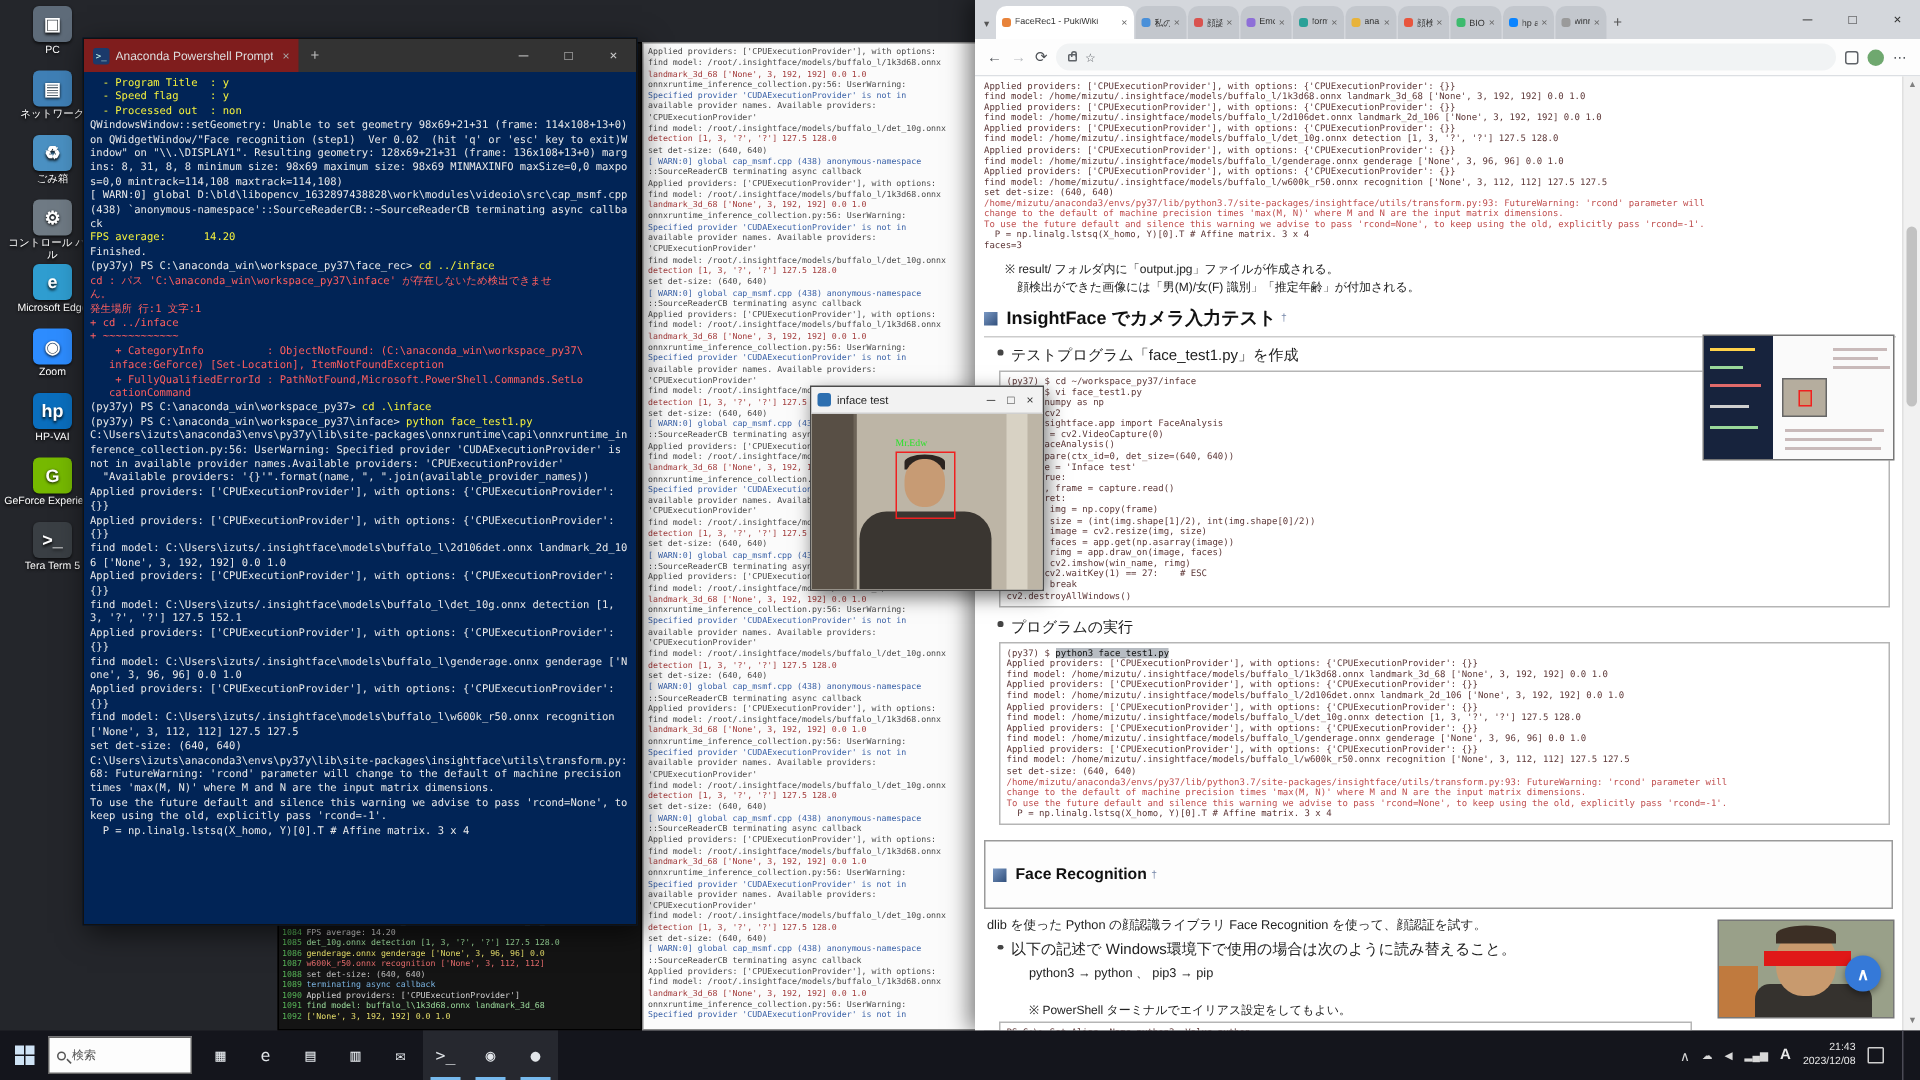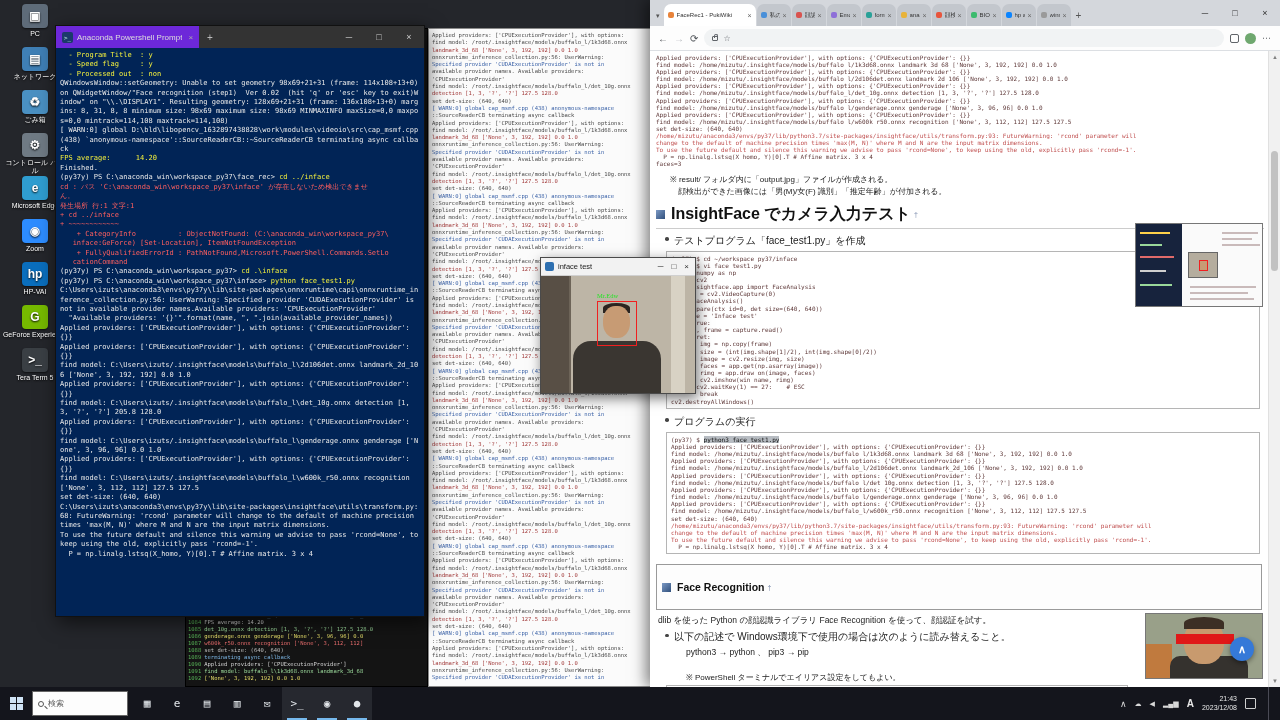--- a/index.html
+++ b/index.html
@@ -17,21 +17,21 @@
   .bg1-row{font-size:5.5px;line-height:7px;white-space:nowrap}
   .bg1-num{color:#58b558;margin-right:3px}
   .t0{color:#cfcfcf}.t1{color:#9ad89a}.t2{color:#e5dd6a}.t3{color:#e06a6a}.t4{color:#bdbdbd}.t5{color:#7ab3e0}
   .bg2{left:428px;top:28px;width:228px;height:659px;background:#fbfbfb;border:1px solid #8a8a8a;z-index:3;padding:3px}
   .bg2-row{font-size:5.5px;line-height:7.3px;white-space:nowrap}
   .u0{color:#4a4a4a}.u1{color:#4a4a4a}.u2{color:#a33c3c}.u3{color:#4a4a4a}.u4{color:#3c63a8}.u5{color:#4a4a4a}
 
   
   .ps{left:55px;top:25px;width:370px;height:592px;background:#012456;border:1px solid #111;box-shadow:3px 5px 18px rgba(0,0,0,.6);z-index:4}
   .ps-titlebar{height:22px;background:#333333;display:flex;align-items:center;color:#ddd}
-  .ps-tab{height:22px;display:flex;align-items:center;background:#6d28d9;padding:0 6px;max-width:220px}
+  .ps-tab{height:22px;display:flex;align-items:center;background:#7f1d1d;padding:0 6px;max-width:220px}
   .ps-tab .psico{width:11px;height:11px;background:#1b3a6b;color:#cfe;font-size:6px;display:flex;align-items:center;justify-content:center;margin-right:4px;border-radius:2px;font-family:"DejaVu Sans Mono",monospace}
   .ps-tab .pstitle{font-size:8px;white-space:nowrap;overflow:hidden}
   .ps-tab .ptx{margin-left:6px;font-size:8px;color:#aaa}
   .ps-plus{font-size:10px;color:#bbb;margin-left:8px}
   .ps-ctrls{margin-left:auto;display:flex}
   .wbtn{width:30px;height:22px;display:flex;align-items:center;justify-content:center;font-size:9px;color:#ccc}
   .ps-body{position:absolute;top:22px;left:0;right:0;bottom:0;padding:3px 4px;font-family:"DejaVu Sans Mono",monospace;font-size:7px;line-height:9.4px;overflow:hidden}
   .ps-line{white-space:pre-wrap;word-break:break-all}
   .ps .c-w{color:#e9e9e9}.ps .c-y{color:#f5f13d}.ps .c-r{color:#ff5f5f}
 
@@ -76,21 +76,21 @@
 
   .content{position:absolute;top:51px;left:0;right:12px;bottom:0;background:#fff;overflow:hidden;padding:3px 0 0 6px;color:#222}
   .mono-page{font-family:"DejaVu Sans Mono",monospace;font-size:6px;line-height:7.1px}
   .mono-page .pl{white-space:pre;overflow:hidden}
   .c-d{color:#5e3838}.pagecode .c-r,.mono-page .c-r{color:#c05050}
   .c-h{background:#b7bcc2;color:#101010}
   .note{font-size:8px;margin:5px 0 1px 14px;color:#222}
   .note2{font-size:8px;margin:0 0 2px 22px;color:#222}
   .h1{display:flex;align-items:center;border-bottom:1px solid #ccc;padding-bottom:3px;margin:7px 4px 5px 0}
   .sq{width:9px;height:9px;background:linear-gradient(135deg,#7b99c4,#31507c);margin-right:6px;flex:none}
-  .h1 .ht{font-weight:bold;font-size:16px;color:#111}
+  .h1 .ht{font-weight:bold;font-size:12px;color:#111}
   .anchor{font-size:7px;color:#7788aa;vertical-align:super;margin-left:3px}
   .li{font-size:10px;margin:3px 0 3px 18px;position:relative}
   .li:before{content:"";position:absolute;left:-9px;top:3.5px;width:3.5px;height:3.5px;border-radius:50%;background:#444}
   .pagecode{border:1px solid #b5b5b5;background:#fff;margin:2px 8px 6px 10px;padding:3px 4px;font-family:"DejaVu Sans Mono",monospace;font-size:6px;line-height:7.15px;color:#5e3434}
   .pagecode .pl{white-space:pre;overflow:hidden}
   .h2box{display:flex;align-items:center;border:1px solid #9a9a9a;background:#fdfdfd;padding:16px 5px;margin:10px 6px 5px 0}
   .h2box .ht{font-weight:bold;font-size:10.5px;color:#111}
   .para{font-size:8.5px;margin:4px 140px 3px 2px}
   .subline{font-size:8.5px;margin:1px 0 1px 30px}
   .note3{font-size:8px;margin:12px 0 2px 30px}
@@ -408,21 +408,21 @@
         <div class="ps-line"><span class="c-r">   cationCommand</span></div>
         <div class="ps-line"><span class="c-w"></span></div>
         <div class="ps-line"><span class="c-w">(py37y) PS C:\anaconda_win\workspace_py37&gt; </span><span class="c-y">cd .\inface</span></div>
         <div class="ps-line"><span class="c-w">(py37y) PS C:\anaconda_win\workspace_py37\inface&gt; </span><span class="c-y">python face_test1.py</span></div>
         <div class="ps-line"><span class="c-w">C:\Users\izuts\anaconda3\envs\py37y\lib\site-packages\onnxruntime\capi\onnxruntime_inference_collection.py:56: UserWarning: Specified provider 'CUDAExecutionProvider' is not in available provider names.Available providers: 'CPUExecutionProvider'</span></div>
         <div class="ps-line"><span class="c-w">  "Available providers: '{}'".format(name, ", ".join(available_provider_names))</span></div>
         <div class="ps-line"><span class="c-w">Applied providers: ['CPUExecutionProvider'], with options: {'CPUExecutionProvider': {}}</span></div>
         <div class="ps-line"><span class="c-w">Applied providers: ['CPUExecutionProvider'], with options: {'CPUExecutionProvider': {}}</span></div>
         <div class="ps-line"><span class="c-w">find model: C:\Users\izuts/.insightface\models\buffalo_l\2d106det.onnx landmark_2d_106 ['None', 3, 192, 192] 0.0 1.0</span></div>
         <div class="ps-line"><span class="c-w">Applied providers: ['CPUExecutionProvider'], with options: {'CPUExecutionProvider': {}}</span></div>
-        <div class="ps-line"><span class="c-w">find model: C:\Users\izuts/.insightface\models\buffalo_l\det_10g.onnx detection [1, 3, '?', '?'] 205.8 128.0</span></div>
+        <div class="ps-line"><span class="c-w">find model: C:\Users\izuts/.insightface\models\buffalo_l\det_10g.onnx detection [1, 3, '?', '?'] 127.5 152.1</span></div>
         <div class="ps-line"><span class="c-w">Applied providers: ['CPUExecutionProvider'], with options: {'CPUExecutionProvider': {}}</span></div>
         <div class="ps-line"><span class="c-w">find model: C:\Users\izuts/.insightface\models\buffalo_l\genderage.onnx genderage ['None', 3, 96, 96] 0.0 1.0</span></div>
         <div class="ps-line"><span class="c-w">Applied providers: ['CPUExecutionProvider'], with options: {'CPUExecutionProvider': {}}</span></div>
         <div class="ps-line"><span class="c-w">find model: C:\Users\izuts/.insightface\models\buffalo_l\w600k_r50.onnx recognition ['None', 3, 112, 112] 127.5 127.5</span></div>
         <div class="ps-line"><span class="c-w">set det-size: (640, 640)</span></div>
         <div class="ps-line"><span class="c-w">C:\Users\izuts\anaconda3\envs\py37y\lib\site-packages\insightface\utils\transform.py:68: FutureWarning: 'rcond' parameter will change to the default of machine precision times 'max(M, N)' where M and N are the input matrix dimensions.</span></div>
         <div class="ps-line"><span class="c-w">To use the future default and silence this warning we advise to pass 'rcond=None', to keep using the old, explicitly pass 'rcond=-1'.</span></div>
         <div class="ps-line"><span class="c-w">  P = np.linalg.lstsq(X_homo, Y)[0].T # Affine matrix. 3 x 4</span></div>
       </div>
   </div>

